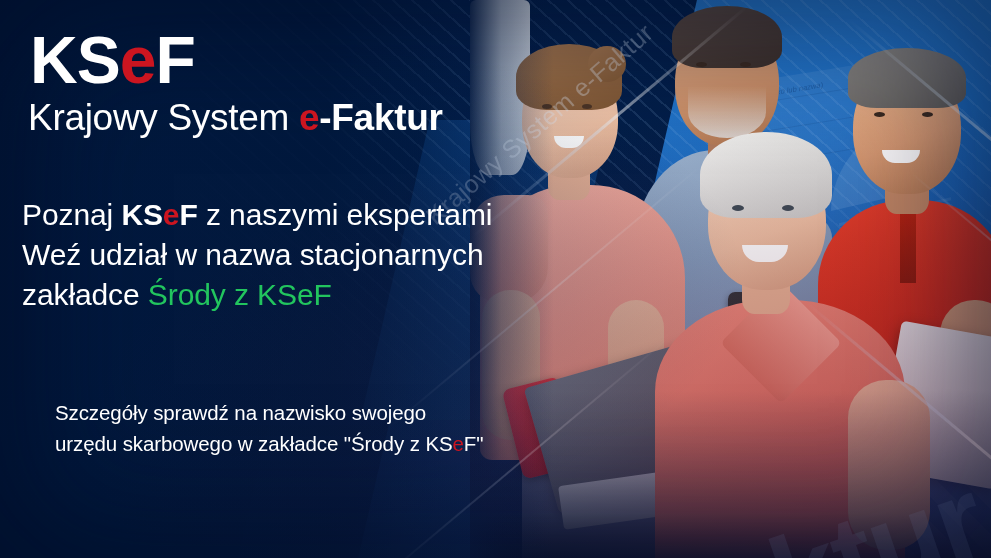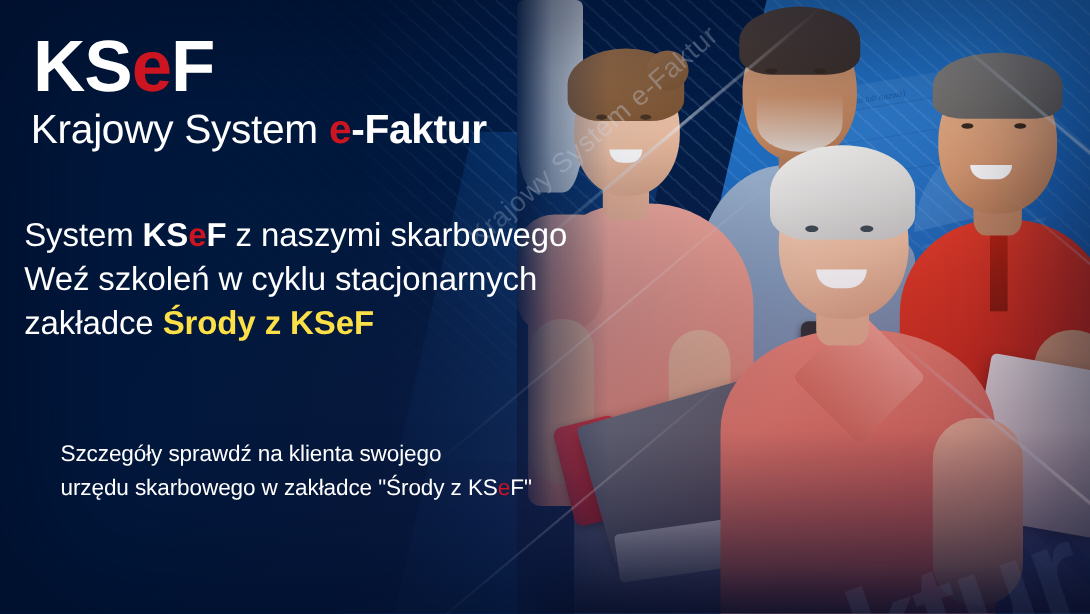--- a/index.html
+++ b/index.html
@@ -333,21 +333,21 @@
   .subtitle .bold{ font-weight:700;margin-top:22px; }
   .subtitle .red{ color:#cc1520; font-weight:700; }
 
   .headline{
     position:absolute; left:22px; top:195px;
     font-size:30px; color:#ffffff; line-height:1.33;
     letter-spacing:-.1px;
   }
   .headline .bold{ font-weight:700; }
   .headline .red{ color:#cc1520; font-weight:700; }
-  .headline .yellow{ color:#fde047; font-weight:700; }
+  .headline .yellow{ color:#22c55e; font-weight:400; }
 
   .note{
     position:absolute; left:55px; top:398px;
     font-size:20.5px; color:#ffffff; line-height:1.5;
     letter-spacing:-.1px;
   }
   .note .red{ color:#cc1520; }
 </style>
 </head>
 <body>
@@ -464,24 +464,24 @@
   <div class="wash"></div>
   <div class="vignette"></div>
 
   <div class="content">
 
     <div class="logo"><span>KS</span><span class="red">e</span><span>F</span></div>
 
     <div class="subtitle"><span>Krajowy System </span><span class="red">e</span><span class="bold">-Faktur</span></div>
 
     <div class="headline">
-      <div><span>System </span><span class="bold">KS</span><span class="red">e</span><span class="bold">F</span><span> z naszymi skarbowego</span></div>
-      <div>Weź szkoleń w cyklu stacjonarnych</div>
+      <div><span>Poznaj </span><span class="bold">KS</span><span class="red">e</span><span class="bold">F</span><span> z naszymi ekspertami</span></div>
+      <div>Weź udział w nazwa stacjonarnych</div>
       <div><span>zakładce </span><span class="yellow">Środy z KSeF</span></div>
     </div>
 
     <div class="note">
-      <div>Szczegóły sprawdź na klienta swojego</div>
+      <div>Szczegóły sprawdź na nazwisko swojego</div>
       <div><span>urzędu skarbowego w zakładce "Środy z KS</span><span class="red">e</span><span>F"</span></div>
     </div>
 
   </div>
 </div>
 
 </body></html>

